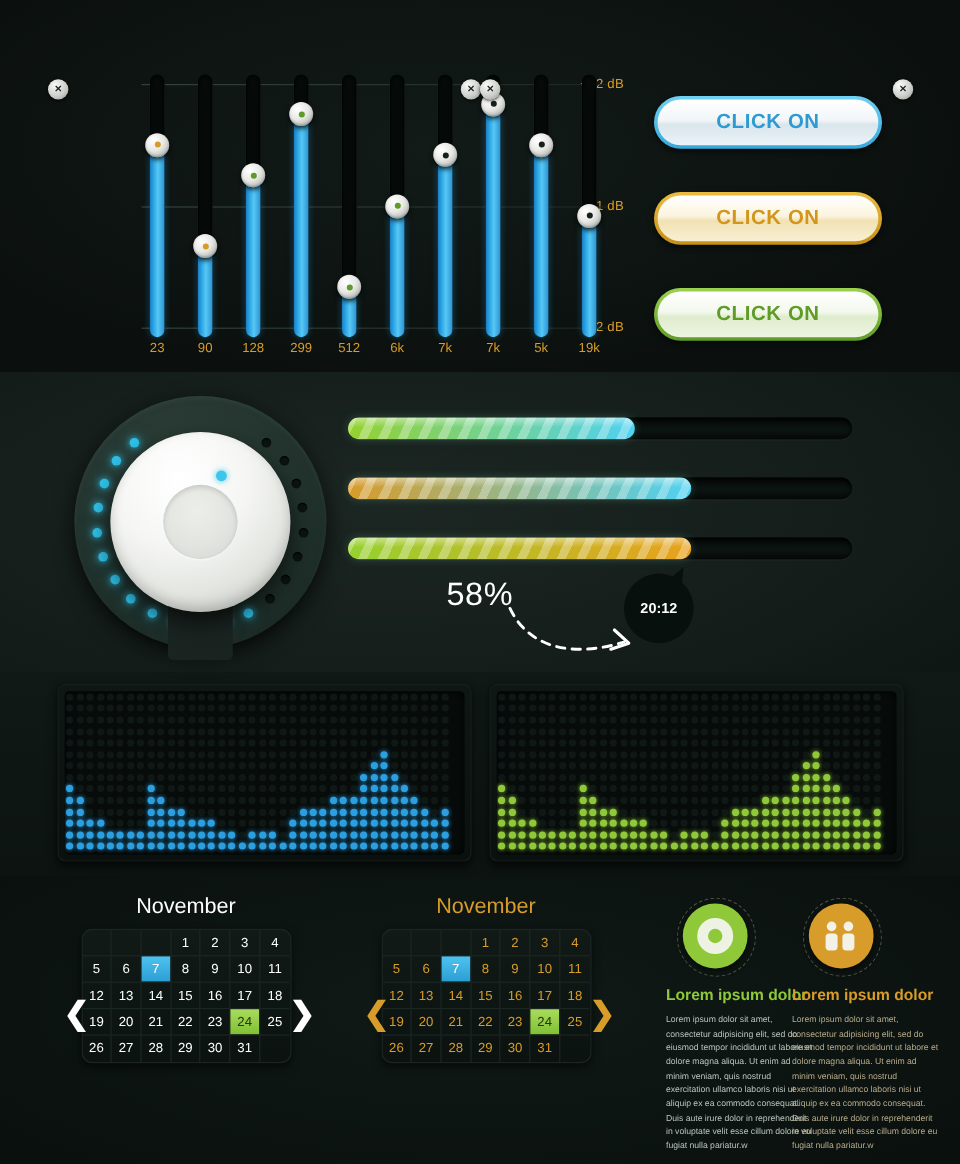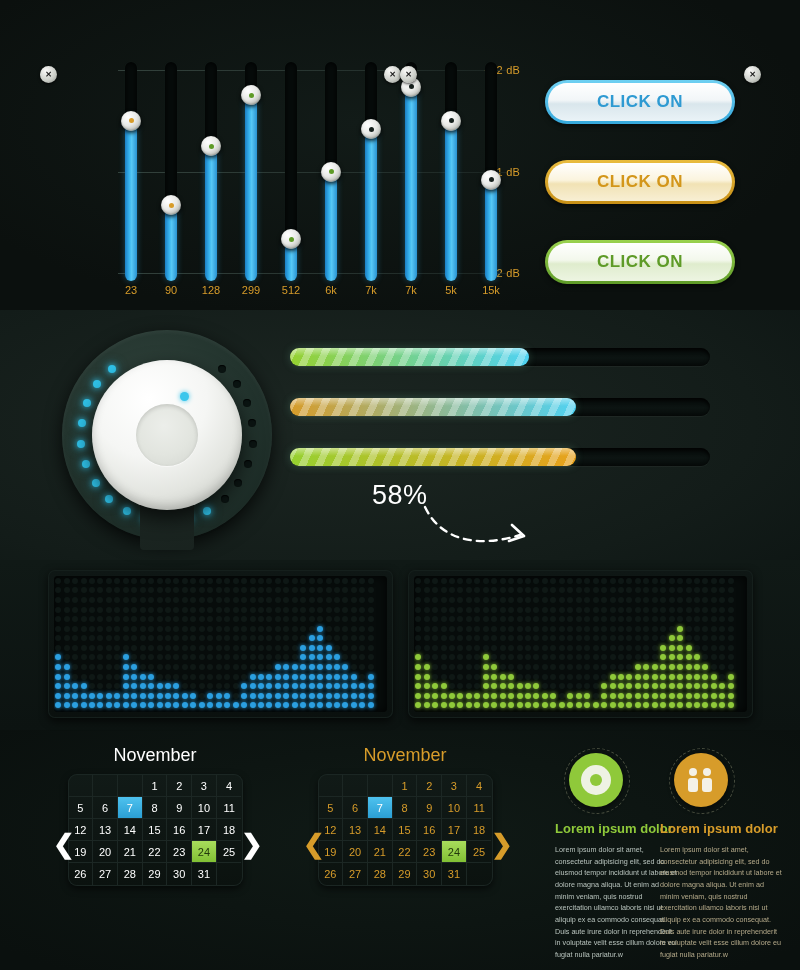--- a/index.html
+++ b/index.html
@@ -218,21 +218,21 @@
       <div class="eq-fill" style="left: 445px; top: 120.75px; height: 160.25px; position: absolute; bottom: auto;"></div>
       <div class="eq-handle" style="left: 441px; top: 110.75px;">
         <i style="background: rgb(22, 32, 29);"></i>
       </div>
       <div class="eq-freq" style="left: 451px;">5k</div>
       <div class="eq-track" style="left: 485px; top: 62px; height: 219px;"></div>
       <div class="eq-fill" style="left: 485px; top: 179.958px; height: 101.042px; position: absolute; bottom: auto;"></div>
       <div class="eq-handle" style="left: 481px; top: 169.958px;">
         <i style="background: rgb(22, 32, 29);"></i>
       </div>
-      <div class="eq-freq" style="left: 491px;">15k</div>
+      <div class="eq-freq" style="left: 491px;">19k</div>
     </div>
 
   <div id="buttons-host">
       <div class="cbtn cbtn-blue">
         <div class="cbtn-inner in-blue">
           <span class="lbl">CLICK ON</span>
         </div>
       </div>
       <div class="cbtn cbtn-amber">
         <div class="cbtn-inner in-amber">
@@ -297,20 +297,26 @@
           <div class="pgloss"></div>
         </div>
       </div>
     </div>
 
   <div id="pct">58%</div>
   <svg id="arrow" viewBox="0 0 125 55">
     <path d="M5 12 C 22 48, 62 52, 100 40" fill="none" stroke="#ffffff" stroke-width="2.4" stroke-dasharray="7 6" stroke-linecap="round"></path>
     <path d="M92 30 L104 41 L89 46" fill="none" stroke="#ffffff" stroke-width="2.6" stroke-linecap="round" stroke-linejoin="round"></path>
   </svg>
+  <div id="badge">
+    <div class="badge-tail"></div>
+    <div class="badge-circle">
+      <span class="badge-txt">20:12</span>
+    </div>
+  </div>
 
   <div id="leds">
       <div class="led-panel" style="left: 48px;">
         <div class="led-inner">
           <div class="led-dot" style="left: 1.22368px; top: 1.78571px; background: rgb(22, 35, 31); opacity: 0.55;"></div>
           <div class="led-dot" style="left: 1.22368px; top: 11.3571px; background: rgb(22, 35, 31); opacity: 0.55;"></div>
           <div class="led-dot" style="left: 1.22368px; top: 20.9286px; background: rgb(22, 35, 31); opacity: 0.55;"></div>
           <div class="led-dot" style="left: 1.22368px; top: 30.5px; background: rgb(22, 35, 31); opacity: 0.55;"></div>
           <div class="led-dot" style="left: 1.22368px; top: 40.0714px; background: rgb(22, 35, 31); opacity: 0.55;"></div>
           <div class="led-dot" style="left: 1.22368px; top: 49.6429px; background: rgb(22, 35, 31); opacity: 0.55;"></div>

